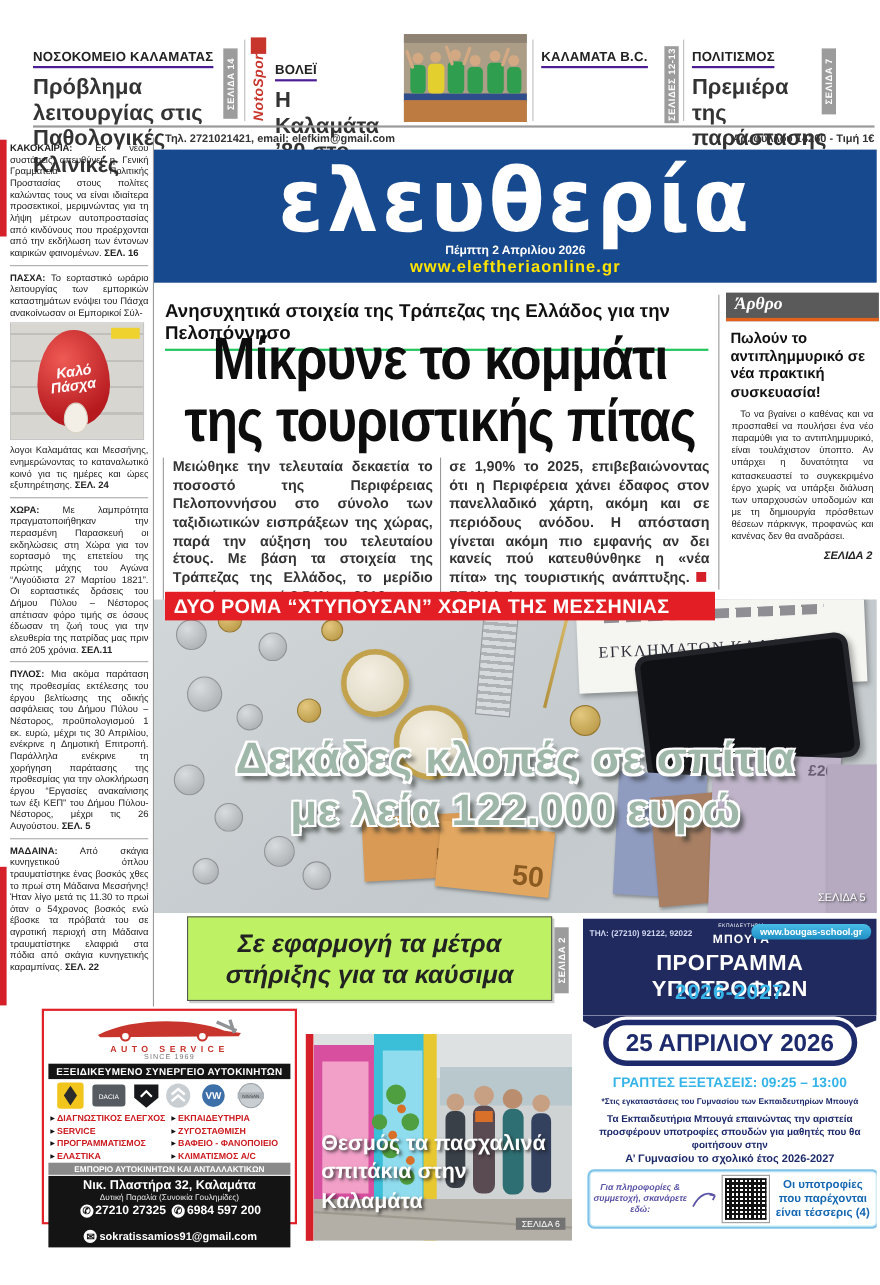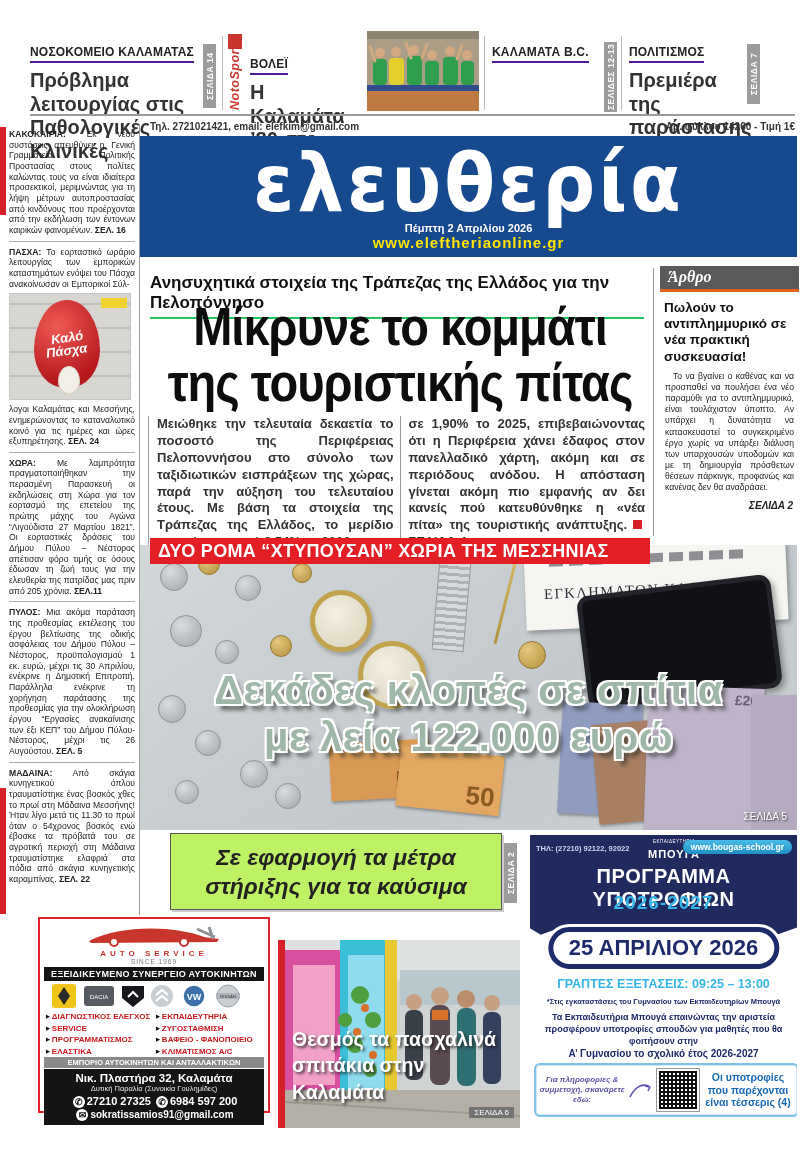--- a/index.html
+++ b/index.html
@@ -100,21 +100,21 @@
   .sserv{display:flex;font-size:8px;font-weight:bold;color:#cc1a1f;line-height:1.45;}
   .sserv ul{list-style:none;margin:0;padding:0 0 0 2px;width:50%;}
   .sserv li::before{content:"▶";color:#111;font-size:5px;margin-right:2px;vertical-align:1px;}
   .strade{background:#8a8a8a;color:#fff;font-size:7.5px;font-weight:bold;text-align:center;padding:1px 0;}
   .sfoot{background:#141414;color:#fff;text-align:center;padding:3px 0 4px;margin-top:1px;}
   .saddr{font-size:11.5px;font-weight:bold;}
   .saddr2{font-size:7.5px;color:#e8e8e8;}
   .sphones{font-size:11px;font-weight:bold;margin-top:2px;}
   .cicon{display:inline-block;background:#fff;color:#111;border-radius:50%;width:12px;height:12px;
          font-size:9px;line-height:12px;text-align:center;margin:0 2px;}
-  .semail{font-size:10px;font-weight:bold;margin-top:1px;}
+  .semail{font-size:10px;font-weight:bold;margin-top:11px;}
   
   .pcap{position:absolute;left:7px;top:86px;color:#fff;font-weight:bold;font-size:19.5px;line-height:1.35;
         text-shadow:2px 2px 3px rgba(30,30,30,.8);z-index:3;}
   .p6{position:absolute;right:6px;bottom:10px;background:#737373;color:#fff;font-size:8px;
       font-weight:normal;padding:1px 5px;z-index:3;}
   
   .bougas{background:#fff;overflow:hidden;}
   .bnavy{position:absolute;left:0;top:0;width:100%;height:88px;background:#202a5e;}
   .btear{position:absolute;left:0;top:88px;width:100%;height:15px;background:#202a5e;
      clip-path:polygon(0 0,100% 0,100% 30%,93% 75%,86% 25%,79% 85%,71% 35%,63% 90%,55% 40%,48% 85%,40% 30%,33% 78%,25% 35%,17% 88%,10% 40%,4% 78%,0 35%);}

